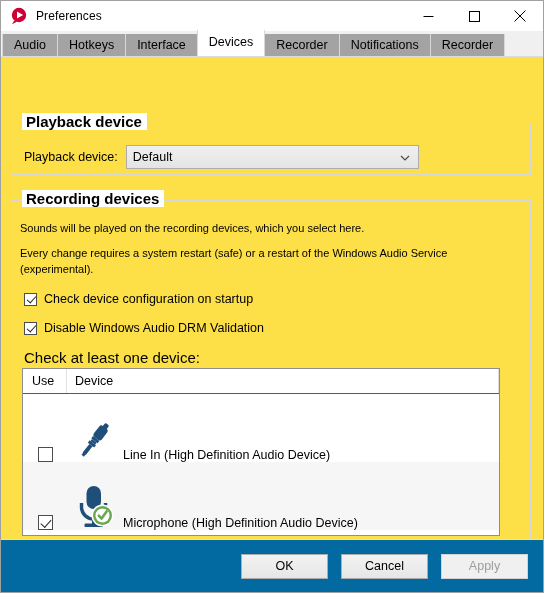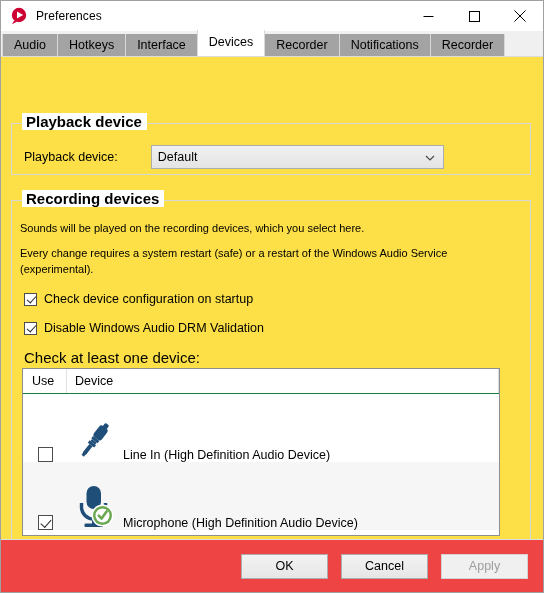--- a/index.html
+++ b/index.html
@@ -116,21 +116,21 @@
     white-space: nowrap;
   }
 
   #gb-playback { left: 10px; top: 66px; width: 520px; height: 52px; }
   #gb-recording { left: 10px; top: 143px; width: 520px; height: 387px; }
 
   
   .playback-row {
     position: absolute;
     left: 12px; top: 21px;
-    display: flex; align-items: center; gap: 25px;
+    display: flex; align-items: center;
   }
   .playback-label { font-size: 12.5px; color: #000; margin-right: 8px; }
   .combo {
     width: 293px; height: 24px;
     box-sizing: border-box;
     border: 1px solid #acacac;
     background: linear-gradient(to bottom,#f0f0f0 0%, #e4e4e4 100%);
     display: flex; align-items: center;
     padding-left: 6px;
     font-size: 12.5px;
@@ -254,21 +254,21 @@
     font-size: 12.5px;
     color: #000;
     display: flex; align-items: center; justify-content: center;
     font-family: "Liberation Sans", sans-serif;
   }
 
   
   .bottombar {
     flex: 0 0 auto;
     height: 53px;
-    background: #ef4444;
+    background: #0369a1;
     border-top: 1px solid #dfdfdf;
     display: flex;
     align-items: center;
     justify-content: flex-end;
     padding-right: 15px;
     box-sizing: border-box;
     gap: 13px;
     padding-left: 12px;
   }
   .bottombar .btn { width: 87px; height: 25px; }

